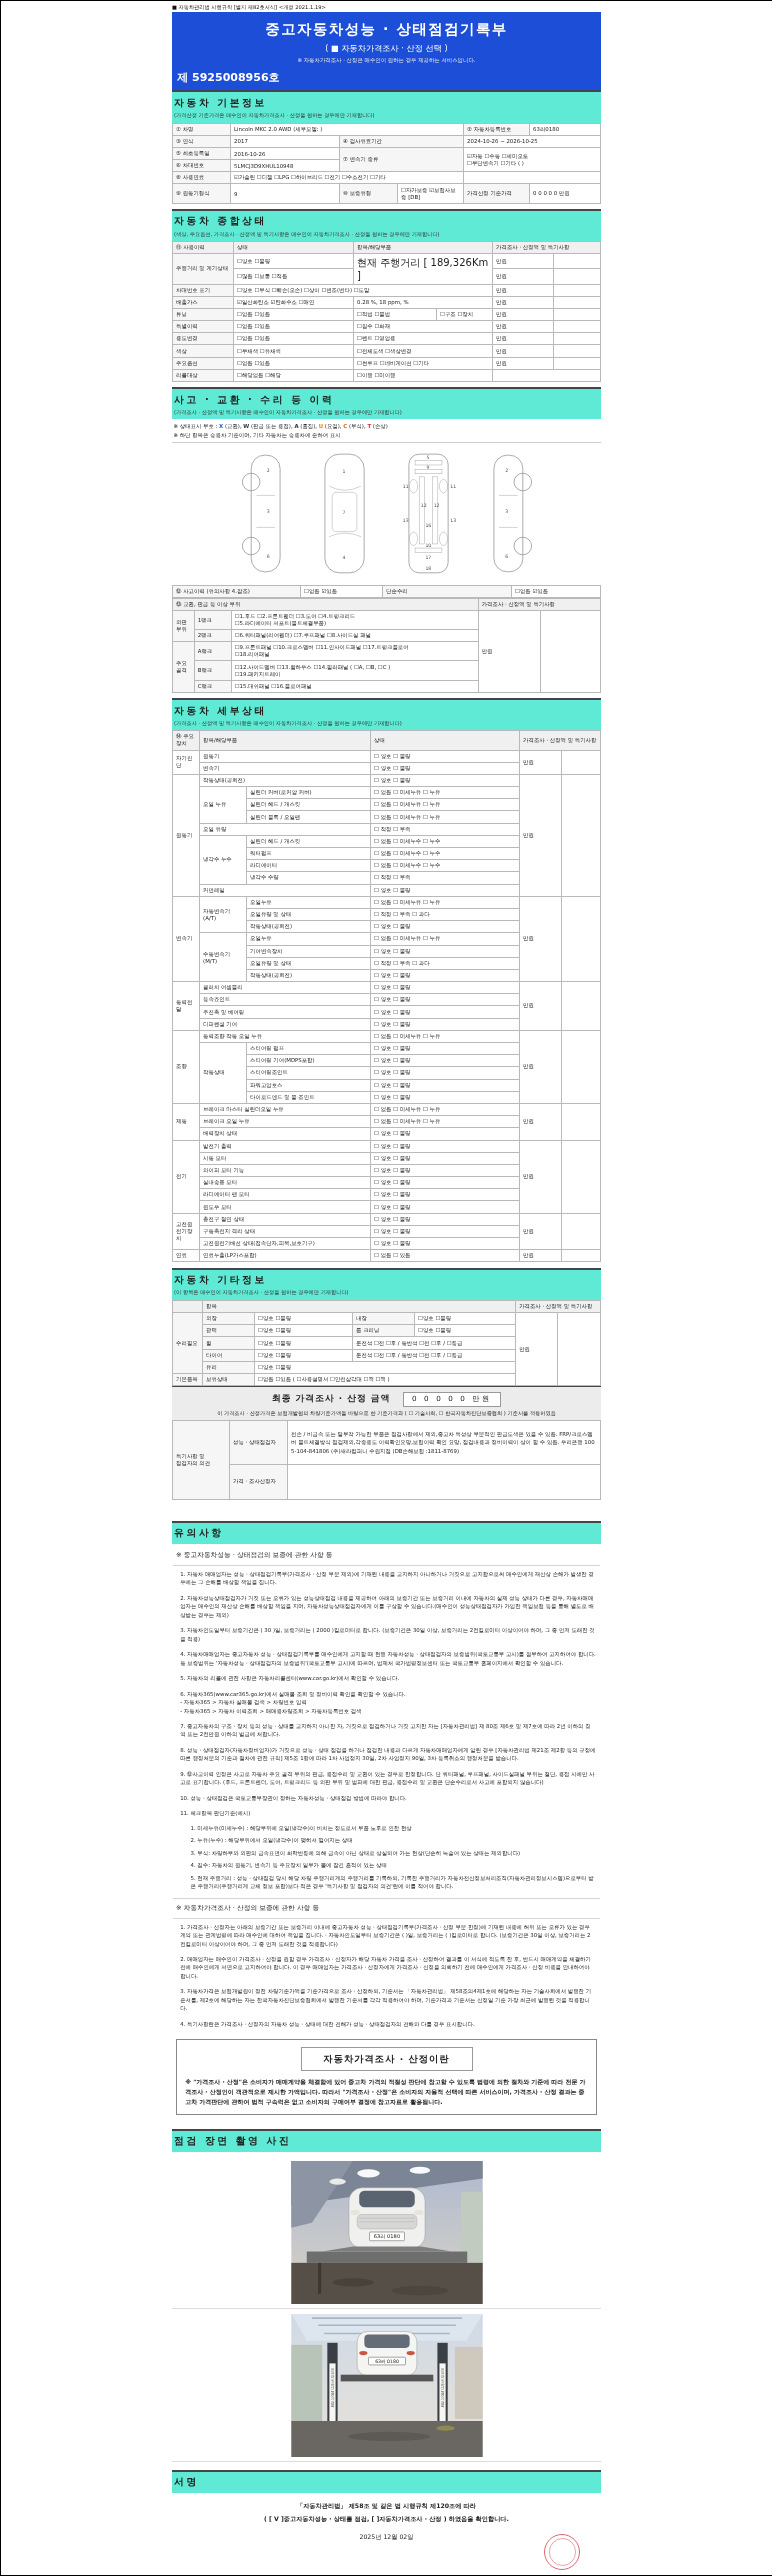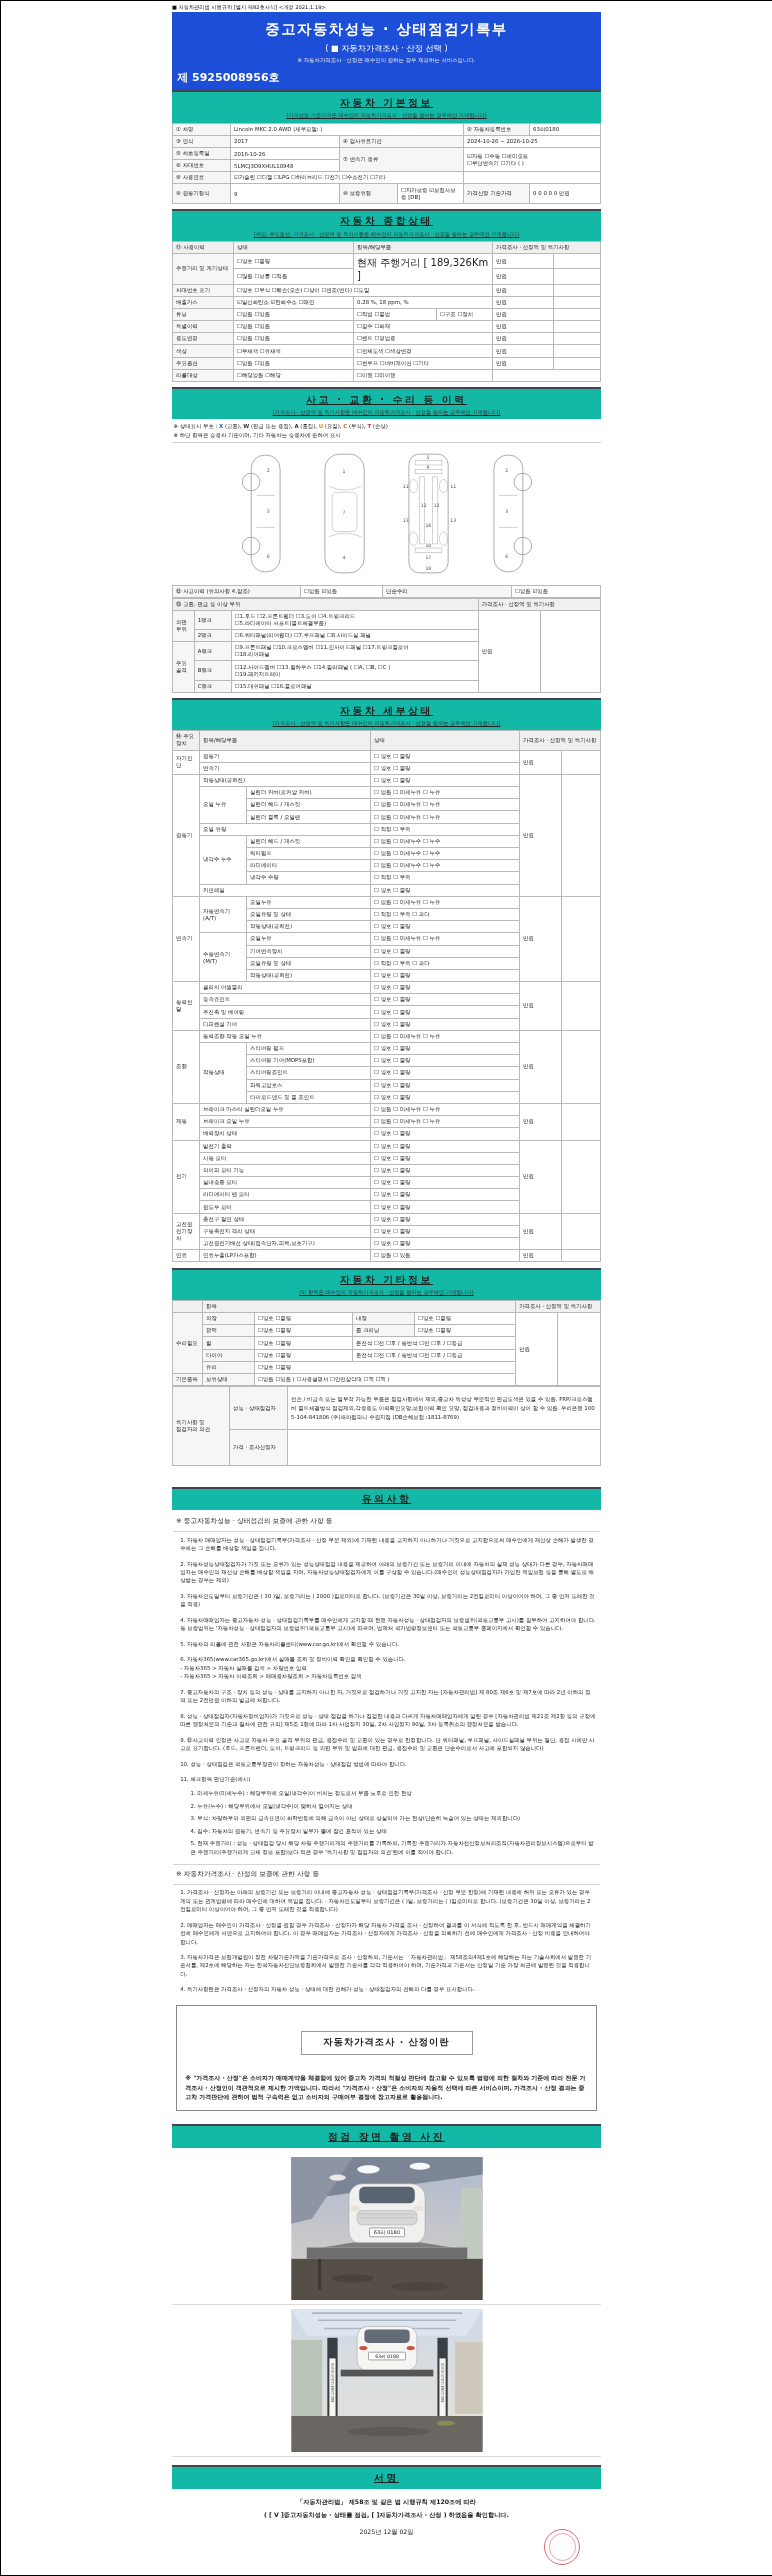--- a/index.html
+++ b/index.html
@@ -6,21 +6,21 @@
   body{width:773px;height:2576px;overflow:hidden;background:#fff;
        font-family:"DejaVu Sans","Liberation Sans",sans-serif;color:#222;}
   .frame{width:773px;height:2576px;box-sizing:border-box;border:1px solid #000;background:#fff;}
   .doc{width:429px;margin:0 auto;padding-top:1.5px;}
   .top-note{font-size:5.2px;color:#111;padding:1px 0 1.5px;}
   .band{background:#1d4ed8;color:#fff;text-align:center;padding:8.2px 5.2px 5.2px;}
   .band .title{font-size:14.4px;font-weight:bold;letter-spacing:1.5px;}
   .band .subtitle{font-size:8.2px;margin-top:4.1px;}
   .band .subnote{font-size:5.4px;margin-top:2.6px;color:#e8e8e8;}
   .band .docno{text-align:left;font-size:11px;font-weight:bold;margin-top:6.2px;}
-  .sec-h{background:#14b8a6;border-top:2.1px solid #42454a;text-align:center;padding:4.6px 2.1px 3.6px;margin-top:5.2px;text-decoration:underline;}
+  .sec-h{background:#5eead4;border-top:2.1px solid #42454a;padding:4.6px 2.1px 3.6px;margin-top:5.2px;}
   .sec-h .t{font-size:9.8px;font-weight:bold;letter-spacing:2.6px;}
   .sec-h .n{font-size:5.2px;color:#333;margin-top:2.1px;}
   table.f{width:100%;border-collapse:collapse;table-layout:fixed;}
   .f td,.f th{border:0.5px solid #b9b9b9;font-size:5.4px;padding:2.1px 3.1px;vertical-align:middle;
               word-break:break-all;text-align:left;font-weight:normal;}
   .f th{background:#f0f0f0;}
   .lab{background:#f6f6f6;}
   .c{text-align:center;}
   .unit{text-align:center;color:#222;}
   .pre{white-space:pre-line;}
@@ -37,21 +37,21 @@
   .final{border-top:1.5px solid #42454a;background:#ececec;padding:4.6px 4.1px 3.6px;}
   .final .row{display:flex;align-items:center;justify-content:center;gap:12.4px;}
   .final .fl{font-size:8.8px;font-weight:bold;letter-spacing:1px;}
   .final .fv{border:0.5px solid #999;background:#fff;padding:1.5px 8.2px;font-size:7.2px;letter-spacing:2.6px;}
   .final .fn{font-size:5.2px;text-align:center;margin-top:3.1px;}
   .notice-body{padding:2.1px 1px 5.2px;}
   .nt{font-size:6.7px;font-weight:normal;padding:5.2px 3.1px;border-bottom:0.5px solid #d5d5d5;}
   .ni{font-size:5.4px;line-height:1.55;padding:3.6px 4.1px 3.6px 7.2px;}
   .nsub{font-size:5.4px;line-height:1.55;padding:2.1px 4.1px 2.1px 17.5px;}
   .pbox{border:0.5px solid #888;margin:7.2px 3.1px 3.1px;padding:7.2px 8.2px 8.2px;}
-  .pbox .pt{border:0.5px solid #999;width:170px;margin:18px auto;text-align:center;
+  .pbox .pt{border:0.5px solid #999;width:170px;margin:0 auto;text-align:center;
             font-size:9.3px;font-weight:bold;padding:4.6px 0;letter-spacing:1px;}
   .pbox .px{font-size:6px;line-height:1.6;margin-top:6.2px;font-weight:600;}
   .photos{padding:5.2px 0 3.1px;}
   .photo-wrap{display:flex;justify-content:center;padding:4.1px 0;border-bottom:0.5px solid #ddd;}
   .sign-body{position:relative;text-align:center;padding:9.3px 0 4.1px;}
   .sg1{font-size:6.2px;font-weight:bold;}
   .sg2{font-size:6.2px;font-weight:bold;margin-top:4.1px;}
   .sgd{font-size:6.2px;margin-top:8.2px;}
   .stamp{position:absolute;right:20.6px;bottom:-24px;width:34px;height:34px;border:1.5px solid #cc3344;
          border-radius:50%;opacity:.75;}
@@ -627,20 +627,27 @@
       <td colspan="3" class="cbx">☐양호  ☐불량</td>
     </tr>
     <tr>
       <td class="lab c">기본품목</td>
       <td class="lab">보유상태</td>
       <td colspan="3" class="cbx">☐없음   ☐있음  ( ☐사용설명서 ☐안전삼각대 ☐잭 ☐잭 )</td>
     </tr>
   </tbody>
       </table>
 
+  <div class="final">
+    <div class="row">
+      <span class="fl">최종 가격조사 · 산정 금액</span>
+      <span class="fv">0  0  0  0  0 만원</span>
+    </div>
+    <div class="fn cbx">이 가격조사 · 산정가격은 보험개발원의 차량기준가액을 바탕으로 한 기준가격과 ( ☐ 기술사회, ☐ 한국자동차진단보증협회 ) 기준서를 적용하였음</div>
+  </div>
 
   <table class="f">
     <colgroup>
           <col style="width:57px">
           <col style="width:58px">
           <col>
         </colgroup>
     <tbody>
           <tr>
       <td class="lab c pre" rowspan="2">특기사항 및

